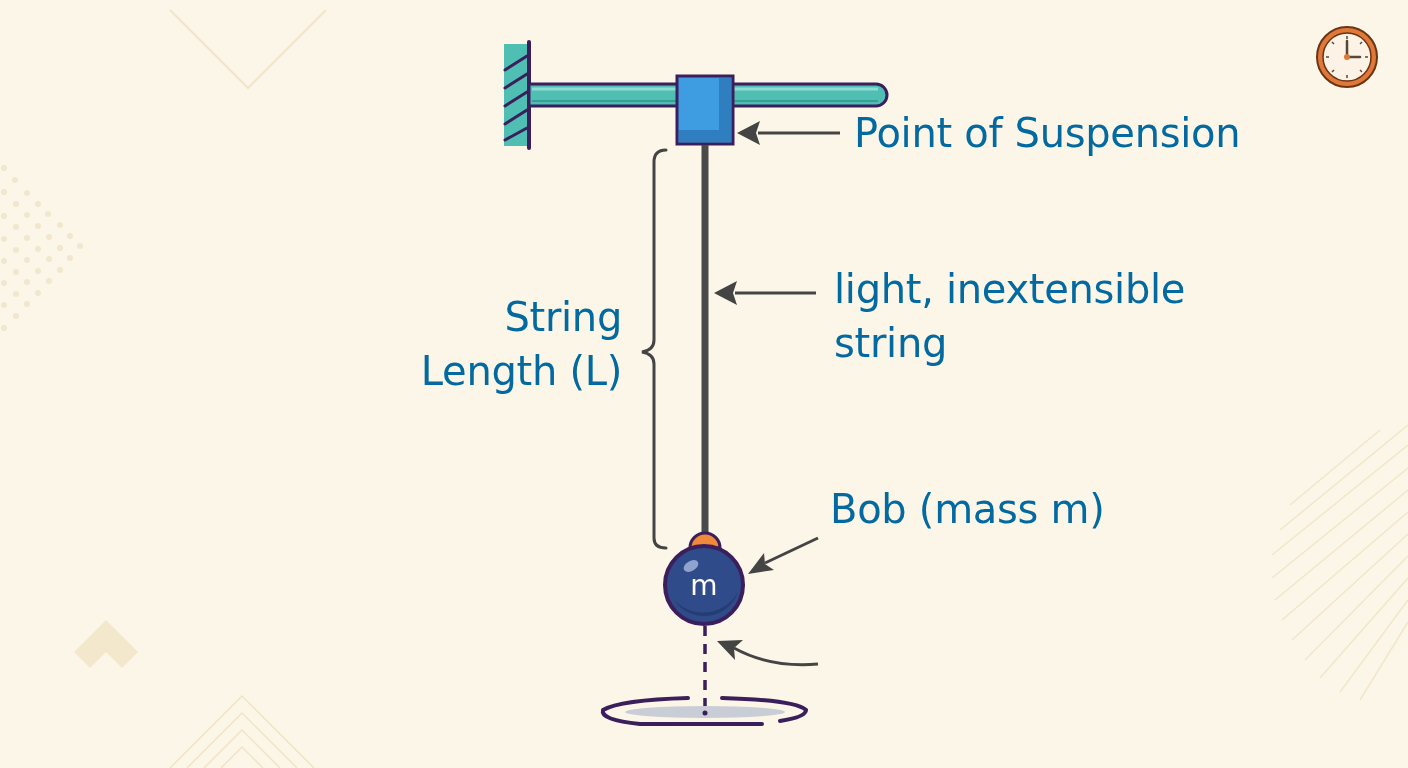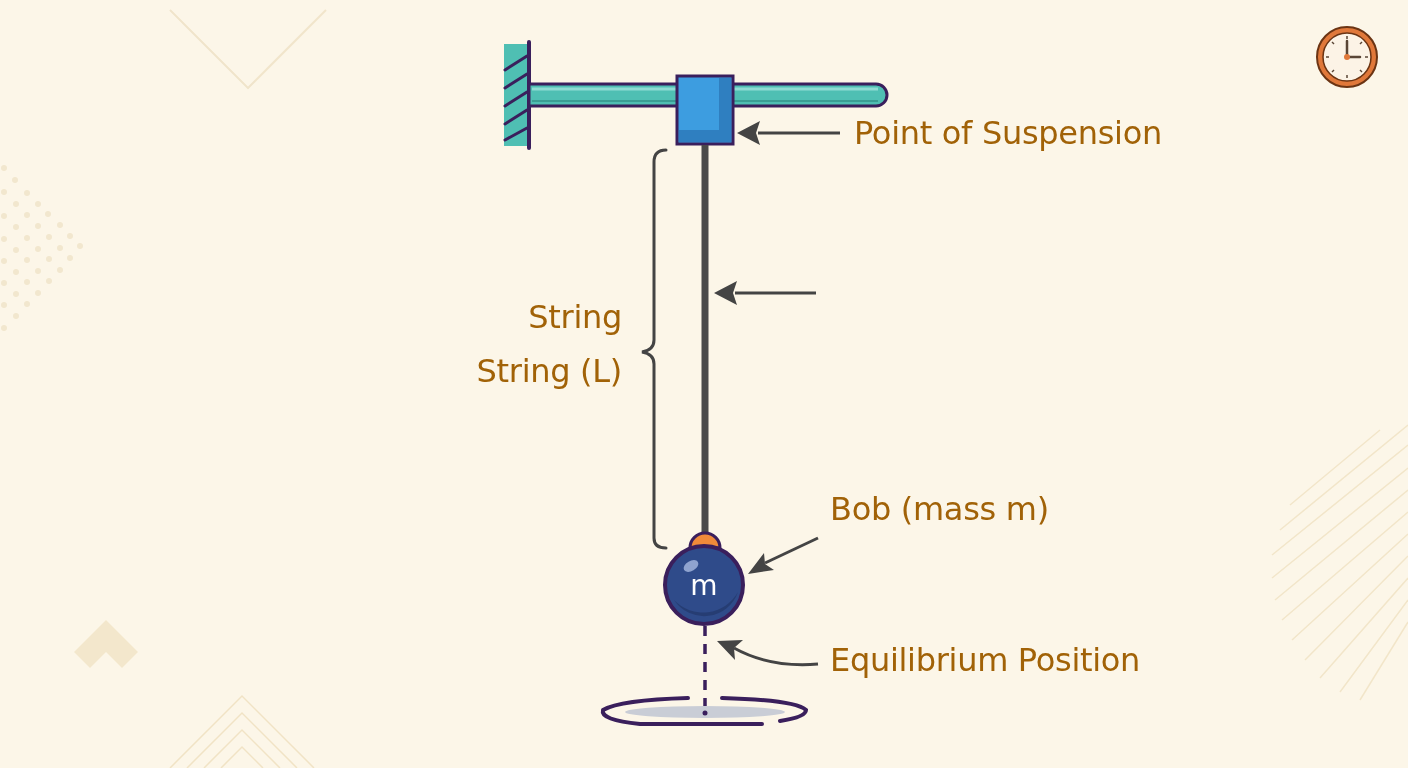--- a/index.html
+++ b/index.html
@@ -1,19 +1,19 @@
 <!DOCTYPE html>
 <html><head>
 <meta charset="utf-8">
 <style>
   html, body { margin:0; padding:0; }
   body { width:1408px; height:768px; background:#fcf6e8; overflow:hidden; position:relative;
          font-family:"DejaVu Sans", "Liberation Sans", sans-serif; }
   #stage { position:absolute; left:0; top:0; width:1408px; height:768px; }
-  .label { position:absolute; color:#a16207; font-weight:500; font-size:32px; line-height:54px; white-space:nowrap; letter-spacing:-0.3px; }
+  .label { position:absolute; color:#0369a1; font-weight:500; font-size:40px; line-height:54px; white-space:nowrap; letter-spacing:-0.3px; }
   #lbl-suspension { left:854px; top:106px; }
   #lbl-string { left:834px; top:262px; }
   #lbl-length { left:396px; top:290px; text-align:right; width:226px; }
   #lbl-bob { left:830px; top:482px; }
   #lbl-equil { left:830px; top:633px; }
   .bob-letter { font-family:"DejaVu Sans", sans-serif; }
 </style>
 </head>
 <body>
 
@@ -160,19 +160,22 @@
       <line x1="1332" y1="72" x2="1334" y2="70"></line>
       <line x1="1362" y1="72" x2="1360" y2="70"></line>
     </g>
     <line x1="1347" y1="57" x2="1347" y2="41" stroke="#5a4636" stroke-width="2.5" stroke-linecap="round"></line>
     <line x1="1347" y1="57" x2="1360" y2="57" stroke="#5a4636" stroke-width="2.5" stroke-linecap="round"></line>
     <circle cx="1347" cy="57" r="3" fill="#e0783a"></circle>
   </g>
 </svg>
 
 <div class="label" id="lbl-suspension">Point of Suspension</div>
+<div class="label" id="lbl-string">
+  <div>light, inextensible</div>
+  <div>string</div>
+</div>
 <div class="label" id="lbl-length">
   <div>String</div>
-  <div>String (L)</div>
+  <div>Length (L)</div>
 </div>
 <div class="label" id="lbl-bob">Bob (mass m)</div>
-<div class="label" id="lbl-equil">Equilibrium Position</div>
 </div>
 
 </body></html>

